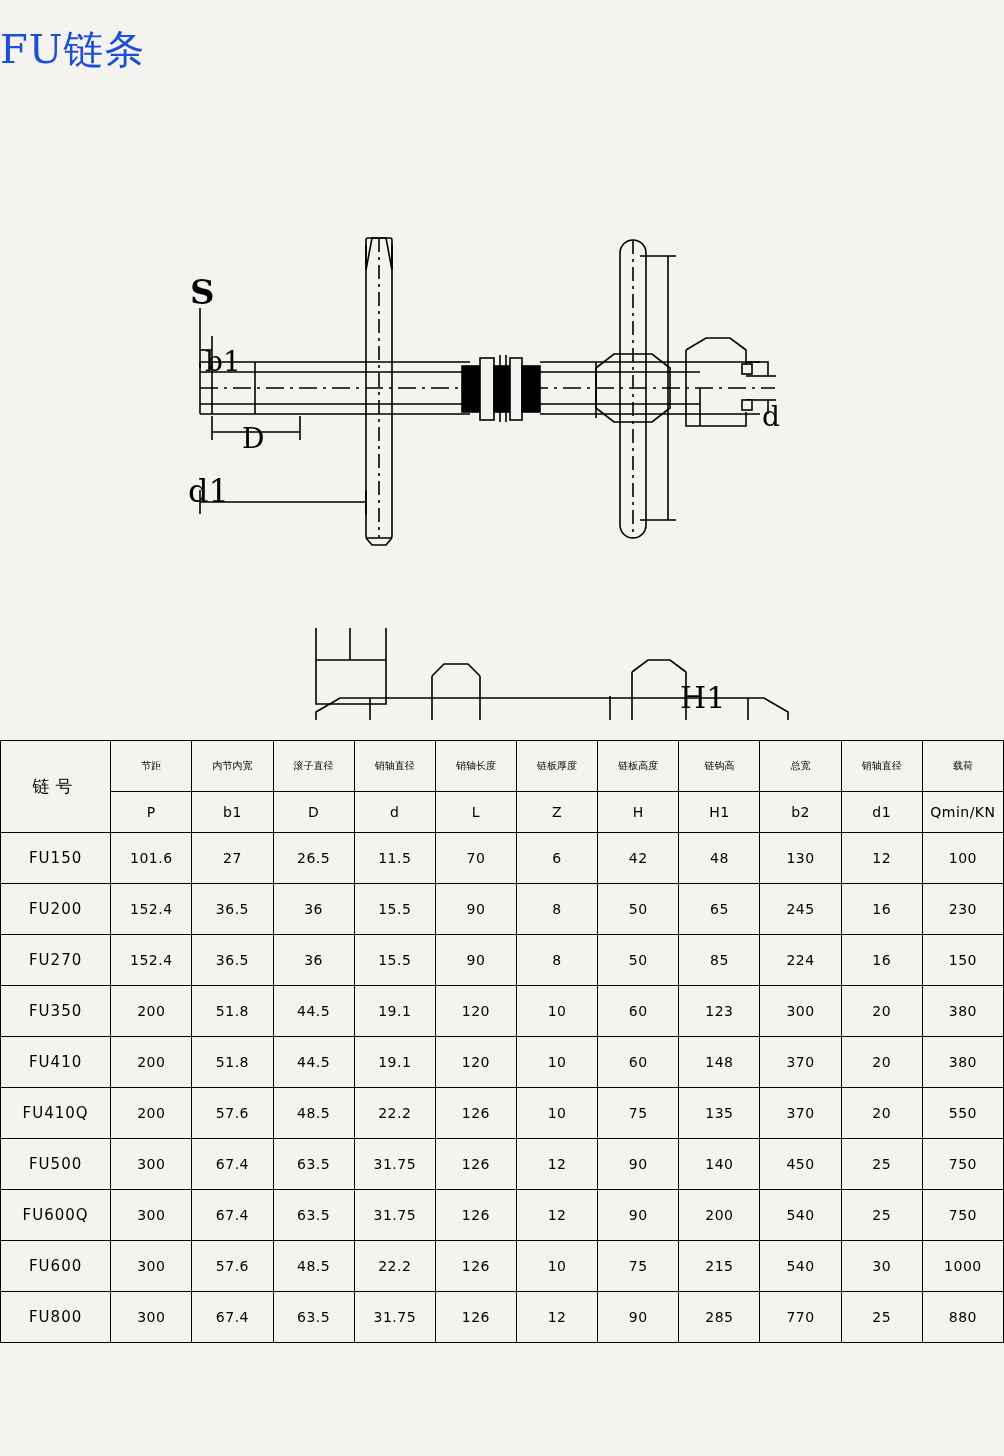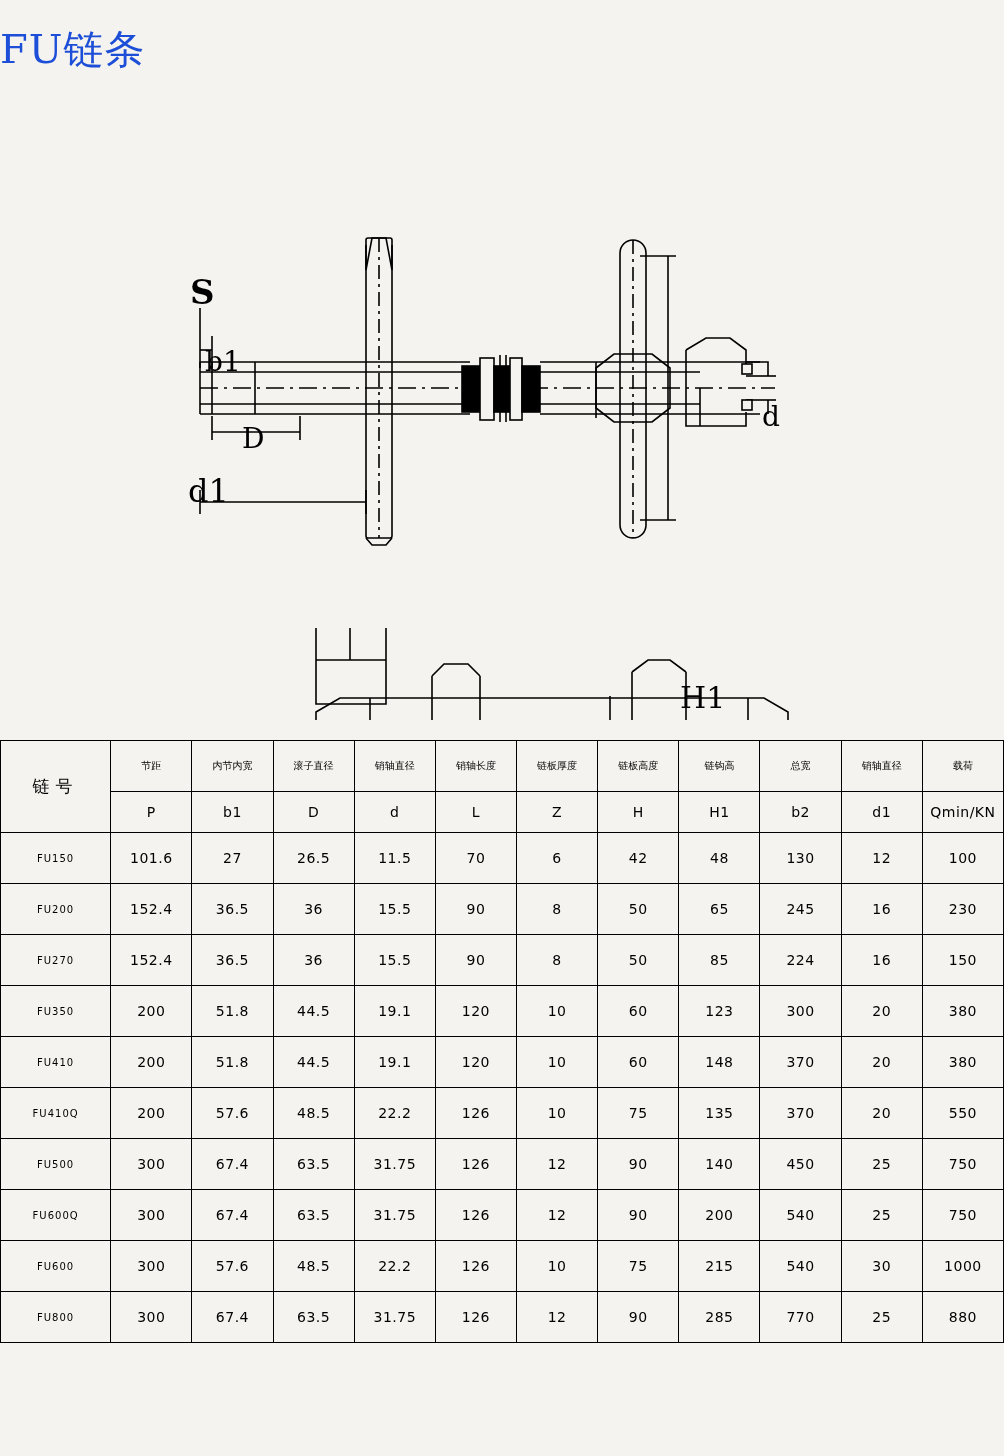--- a/index.html
+++ b/index.html
@@ -81,21 +81,21 @@
   }
   table.spec th.hdr-cn {
     font-size: 10px;
     letter-spacing: 0px;
   }
   table.spec td.sym {
     font-size: 14px;
     height: 40px;
   }
   table.spec td.model {
-    font-size: 10px;
+    font-size: 15px;
     letter-spacing: 1px;
   }
   col.c0 { width: 110px; }
   col.cx { width: 81px; }
 </style>
 </head>
 <body>
 
 <div id="page">
 

